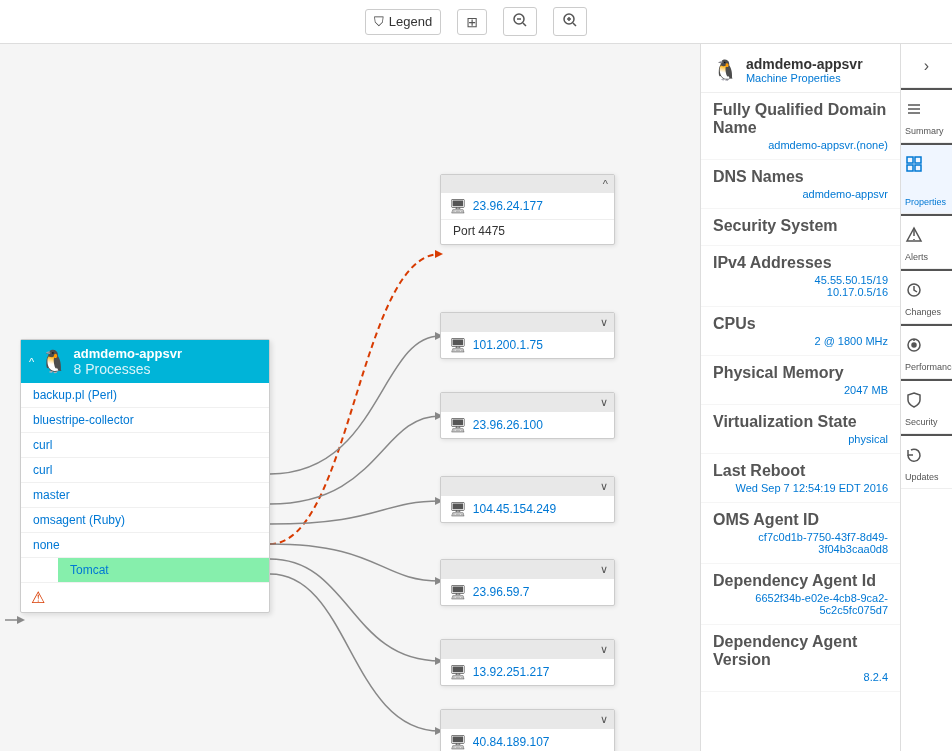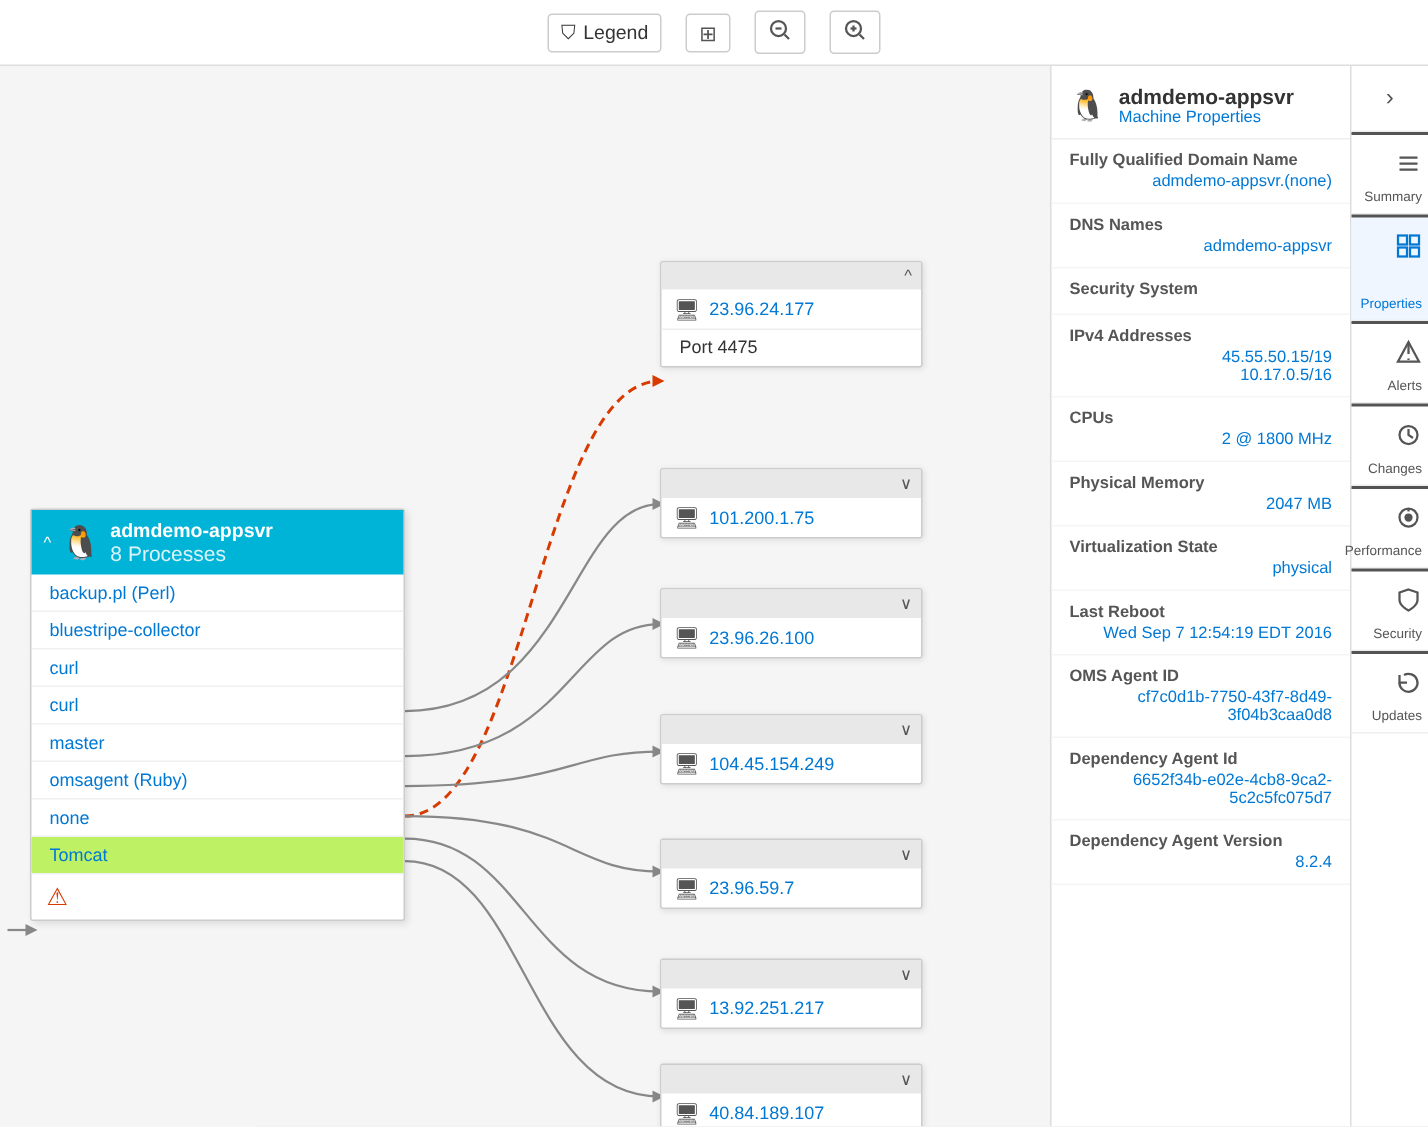--- a/index.html
+++ b/index.html
@@ -119,21 +119,22 @@
       color: #0078d4;
       border-bottom: 1px solid #f0f0f0;
       cursor: pointer;
       display: flex;
       align-items: flex-start;
     }
     .process-row:last-child {
       border-bottom: none;
     }
     .process-row.selected {
-      background: #bef264;
+      background: #86efac;
+      margin-left: 37px;
     }
     .card-footer {
       padding: 5px 10px;
       border-top: 1px solid #f0f0f0;
     }
     .warning-icon {
       color: #d83b01;
       font-size: 16px;
     }
 
@@ -192,21 +193,21 @@
     }
     .panel-header-subtitle {
       font-size: 11px;
       color: #0078d4;
     }
     .panel-property {
       padding: 8px 12px;
       border-bottom: 1px solid #f5f5f5;
     }
     .panel-property-label {
-      font-size: 11px;
+      font-size: 16px;
       font-weight: 600;
       color: #555;
       margin-bottom: 2px;
     }
     .panel-property-value {
       font-size: 11px;
       color: #0078d4;
       text-align: right;
     }
 
@@ -231,21 +232,21 @@
       border-bottom: 1px solid #eee;
       cursor: pointer;
       font-size: 16px;
       color: #555;
     }
     .sidebar-nav-item {
       width: 100%;
       padding: 10px 4px 6px;
       display: flex;
       flex-direction: column;
-      align-items: flex-end;
+      align-items: flex-start;
       gap: 3px;
       cursor: pointer;
       border-bottom: 1px solid #eee;
       background: none;
       border-left: none;
       border-right: none;
     }
     .sidebar-nav-item.active {
       background: #f0f6ff;
       gap: 19px;

